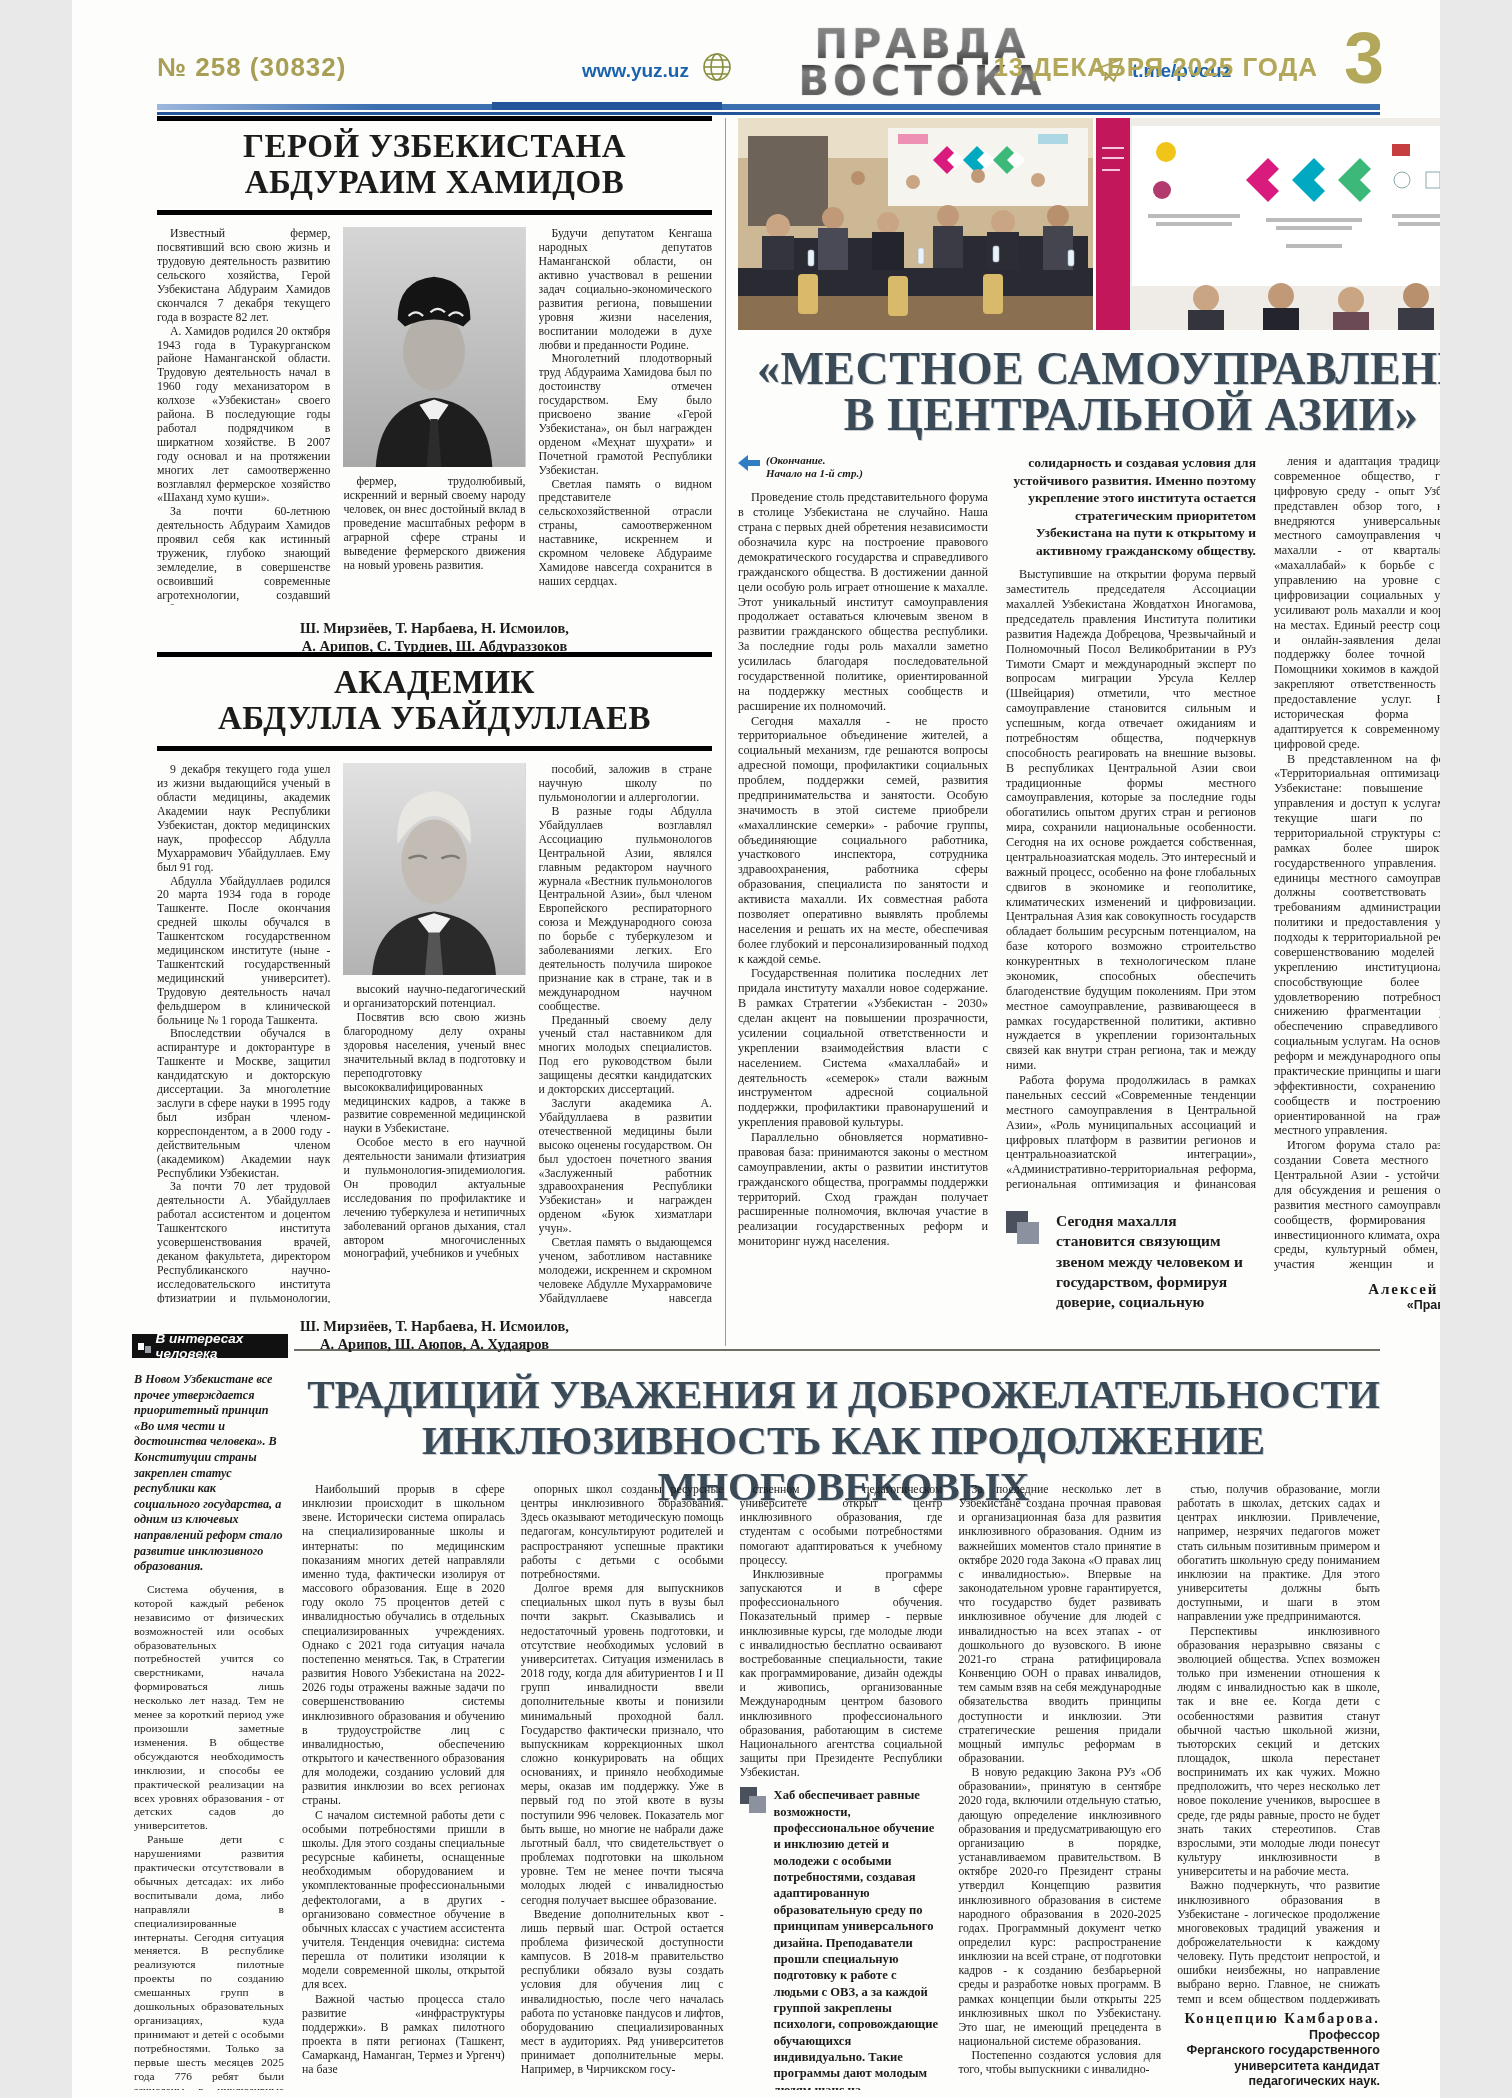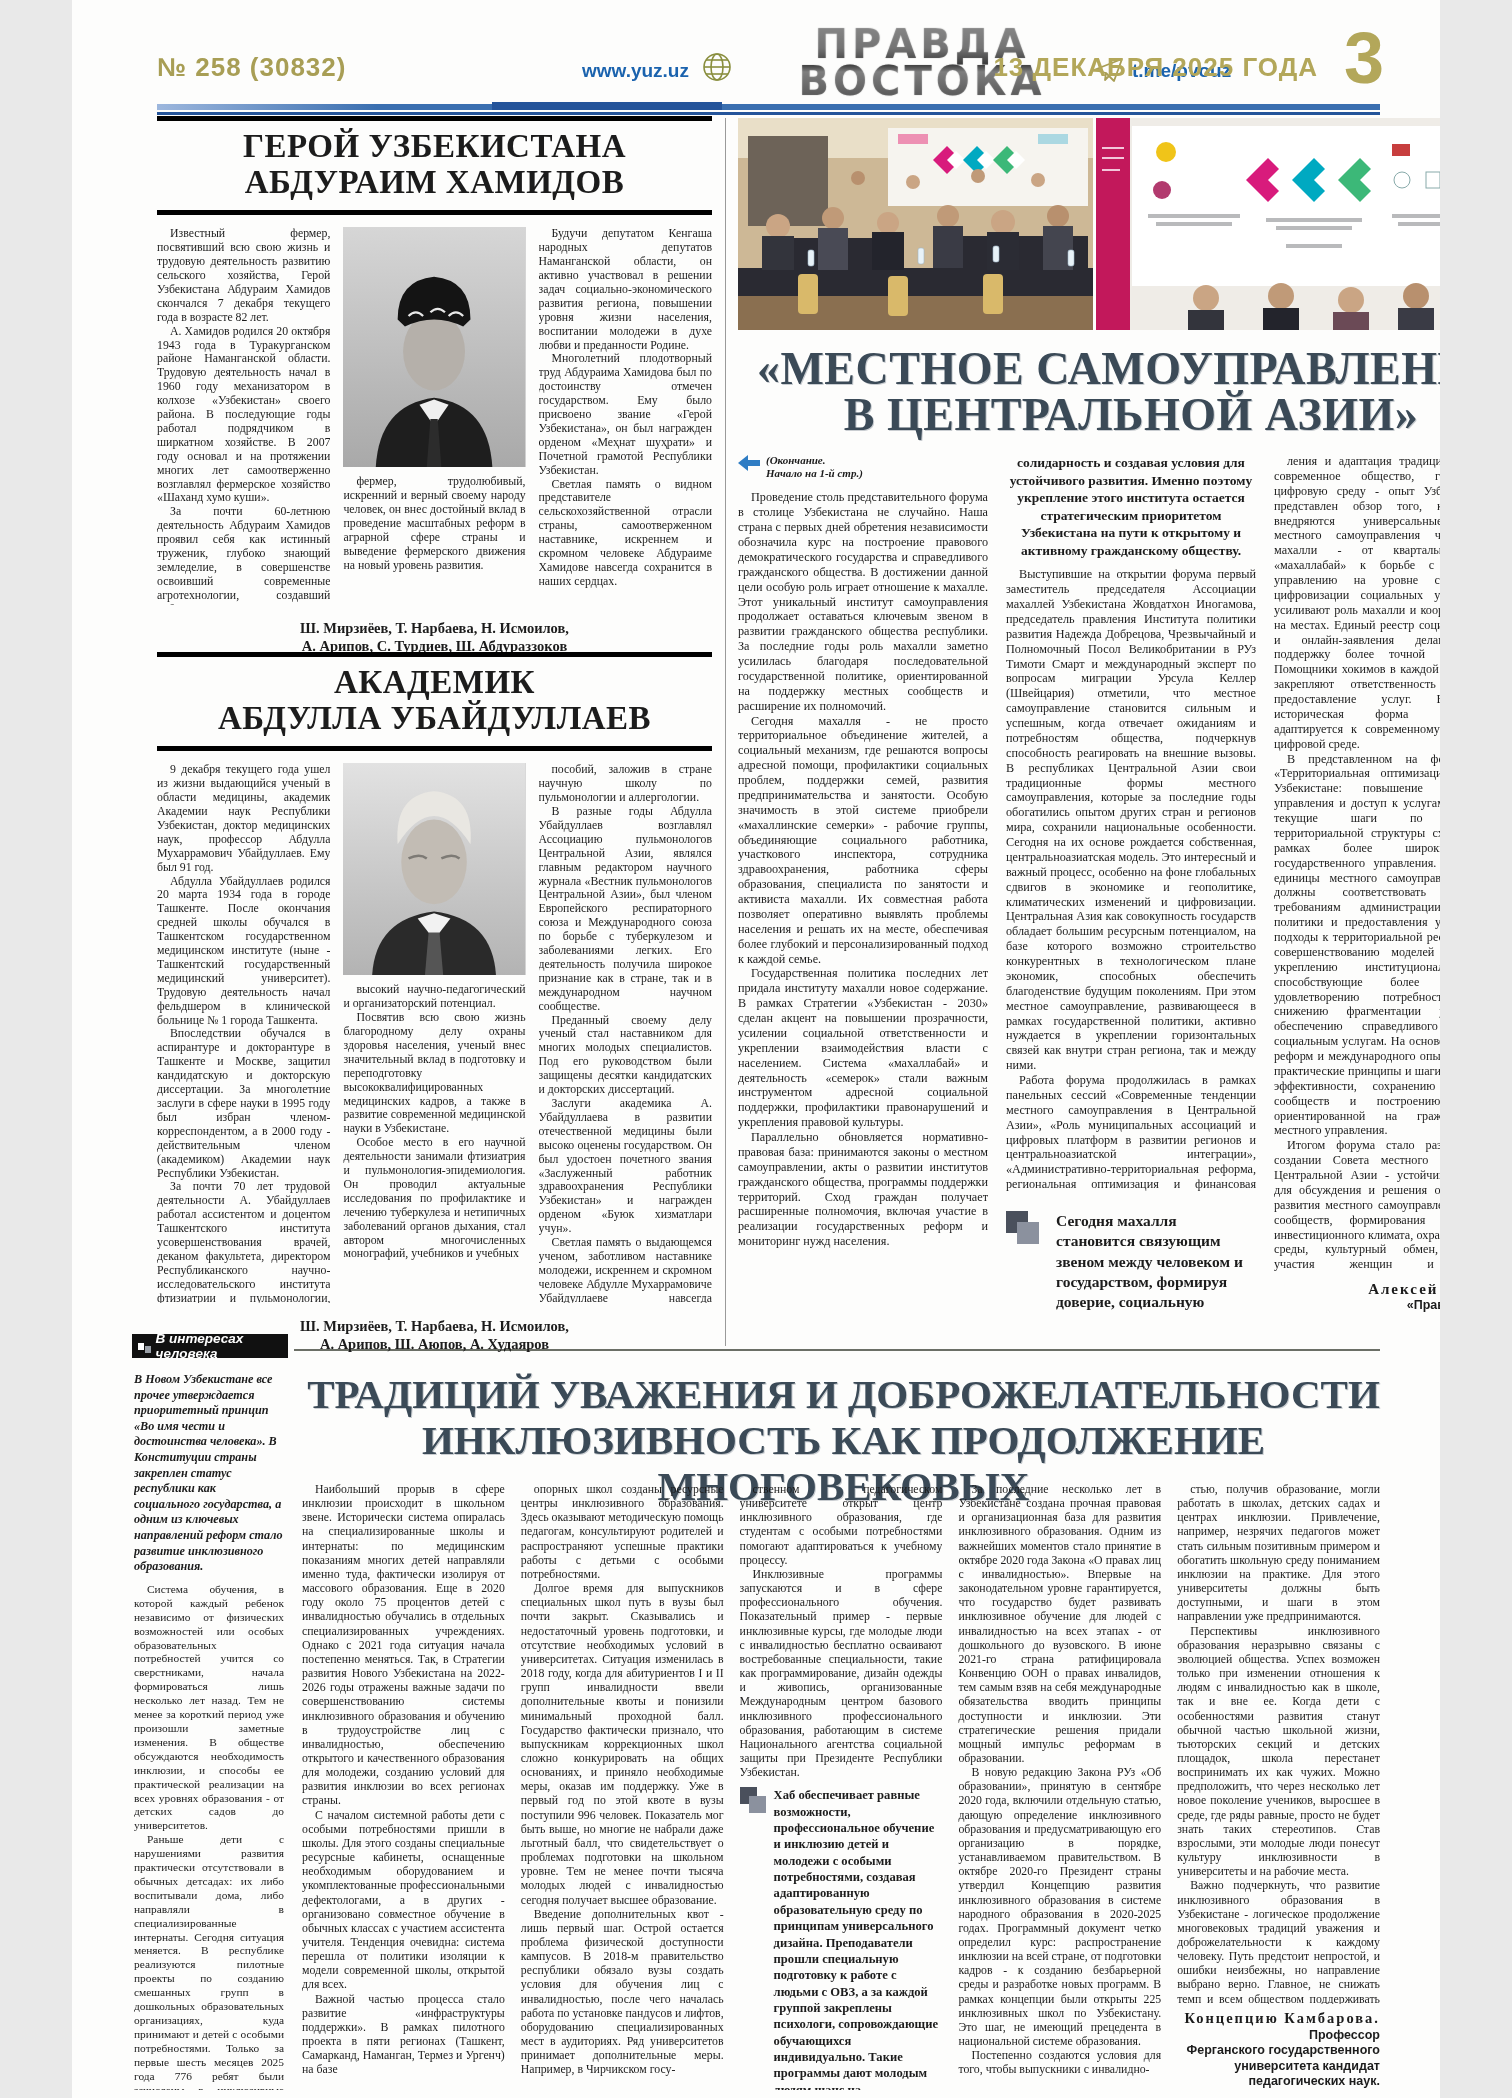--- a/index.html
+++ b/index.html
@@ -44,21 +44,21 @@
   .forum { position:absolute; left:666px; width:786px; top:118px; }
   .photos { display:flex; gap:3px; height:212px; }
   .photos svg { display:block; }
   .forum-head { margin-top:16px; text-align:center; font-weight:bold; color:#3b4a57;
                 font-size:46px; line-height:1.0; letter-spacing:.5px; text-shadow:1px 1px 0 #c9cdd1; }
   .forum-body { display:flex; gap:18px; margin-top:16px; height:858px; }
   .fcol { flex:1; overflow:hidden; text-align:justify; font-size:12.2px; line-height:1.22; display:flex; flex-direction:column; }
   .fcol .text { flex:1; overflow:hidden; }
   .cont-note { display:flex; gap:6px; align-items:flex-start; margin-bottom:10px; }
   .cont-note .txt { font-style:italic; font-weight:bold; font-size:11px; line-height:1.2; text-align:left; }
-  .lead-bold { font-weight:bold; font-size:13.5px; line-height:1.3; text-align:center; margin-bottom:8px; }
+  .lead-bold { font-weight:bold; font-size:13.5px; line-height:1.3; text-align:right; margin-bottom:8px; }
   .pull-quote { display:flex; gap:16px; margin-top:10px; padding-top:6px; }
   .pq-text { font-weight:bold; font-size:15.5px; line-height:1.3; text-align:left; }
   .byline { text-align:right; margin-top:8px; }
   .byline .name { font-weight:bold; font-size:15px; letter-spacing:2px; }
   .byline .src { font:bold 12.5px "Liberation Sans",sans-serif; }
 
   .sq-icon { position:relative; width:34px; height:34px; flex:0 0 34px; }
   .sq-icon .s1 { position:absolute; left:0; top:0; width:22px; height:22px; background:#4a505c; }
   .sq-icon .s2 { position:absolute; left:11px; top:11px; width:22px; height:22px; background:#8b919e; }
 

